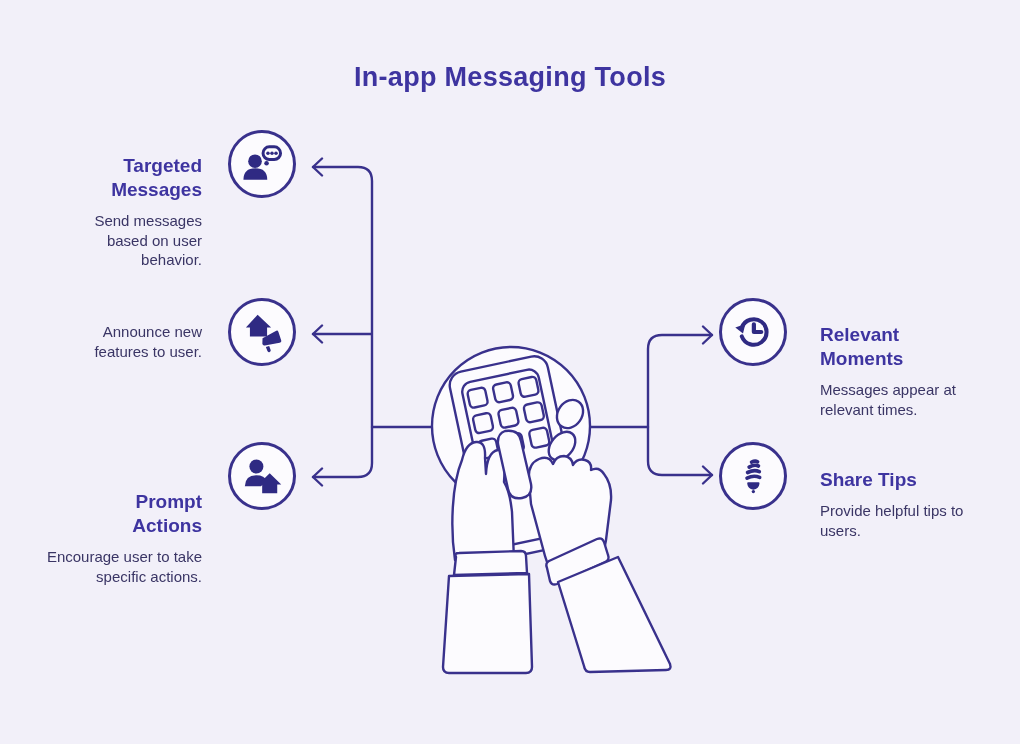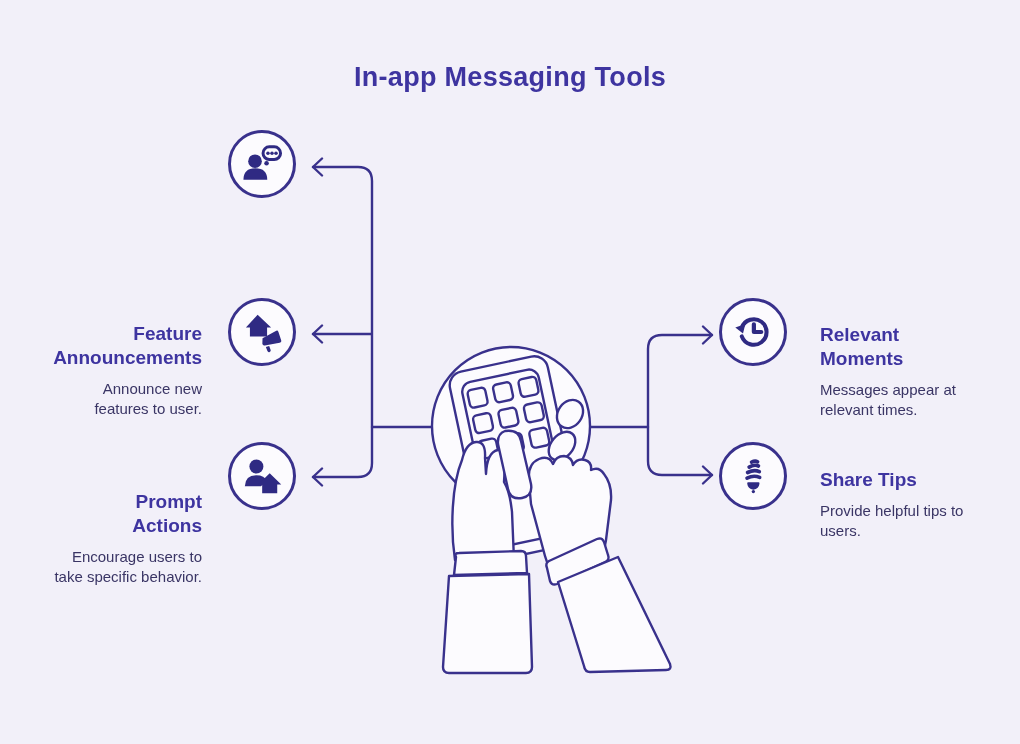--- a/index.html
+++ b/index.html
@@ -149,27 +149,30 @@
         <path d="M8.6,13.2 q3.8,-1.9 7.2,-.4"></path>
         <path d="M8.9,10 q3.8,-1.9 6.7,-.5"></path>
         <path d="M9.8,6.9 q3,-1.7 5.3,-.6"></path>
         <path d="M11.2,4.1 q2,-1 3.4,-.2"></path>
       </g>
       <path d="M9.3,15.6 h5.8 q.7,0 .6,.8 q-.3,2.7 -3.5,3.5 q-3.2,-.8 -3.5,-3.5 q-.1,-.8 .6,-.8 z" fill="#2f2a83"></path>
       <circle cx="12.2" cy="20.9" r=".95" fill="#2f2a83"></circle>
     </svg>
   </div>
 
+  <div class="item side-left pos-0">
+    <p class="item-title">Targeted Messages</p>
+    <p class="item-desc">Send messages based on user behavior.</p>
+  </div>
   <div class="item side-left pos-1">
-    <p class="item-title">Feature Announcements</p>
     <p class="item-desc">Announce new features to user.</p>
   </div>
   <div class="item side-left pos-2">
     <p class="item-title">Prompt Actions</p>
-    <p class="item-desc">Encourage users to take specific behavior.</p>
+    <p class="item-desc">Encourage user to take specific actions.</p>
   </div>
   <div class="item side-right pos-3">
     <p class="item-title">Relevant Moments</p>
     <p class="item-desc">Messages appear at relevant times.</p>
   </div>
   <div class="item side-right pos-4">
     <p class="item-title">Share Tips</p>
     <p class="item-desc">Provide helpful tips to users.</p>
   </div>
 

